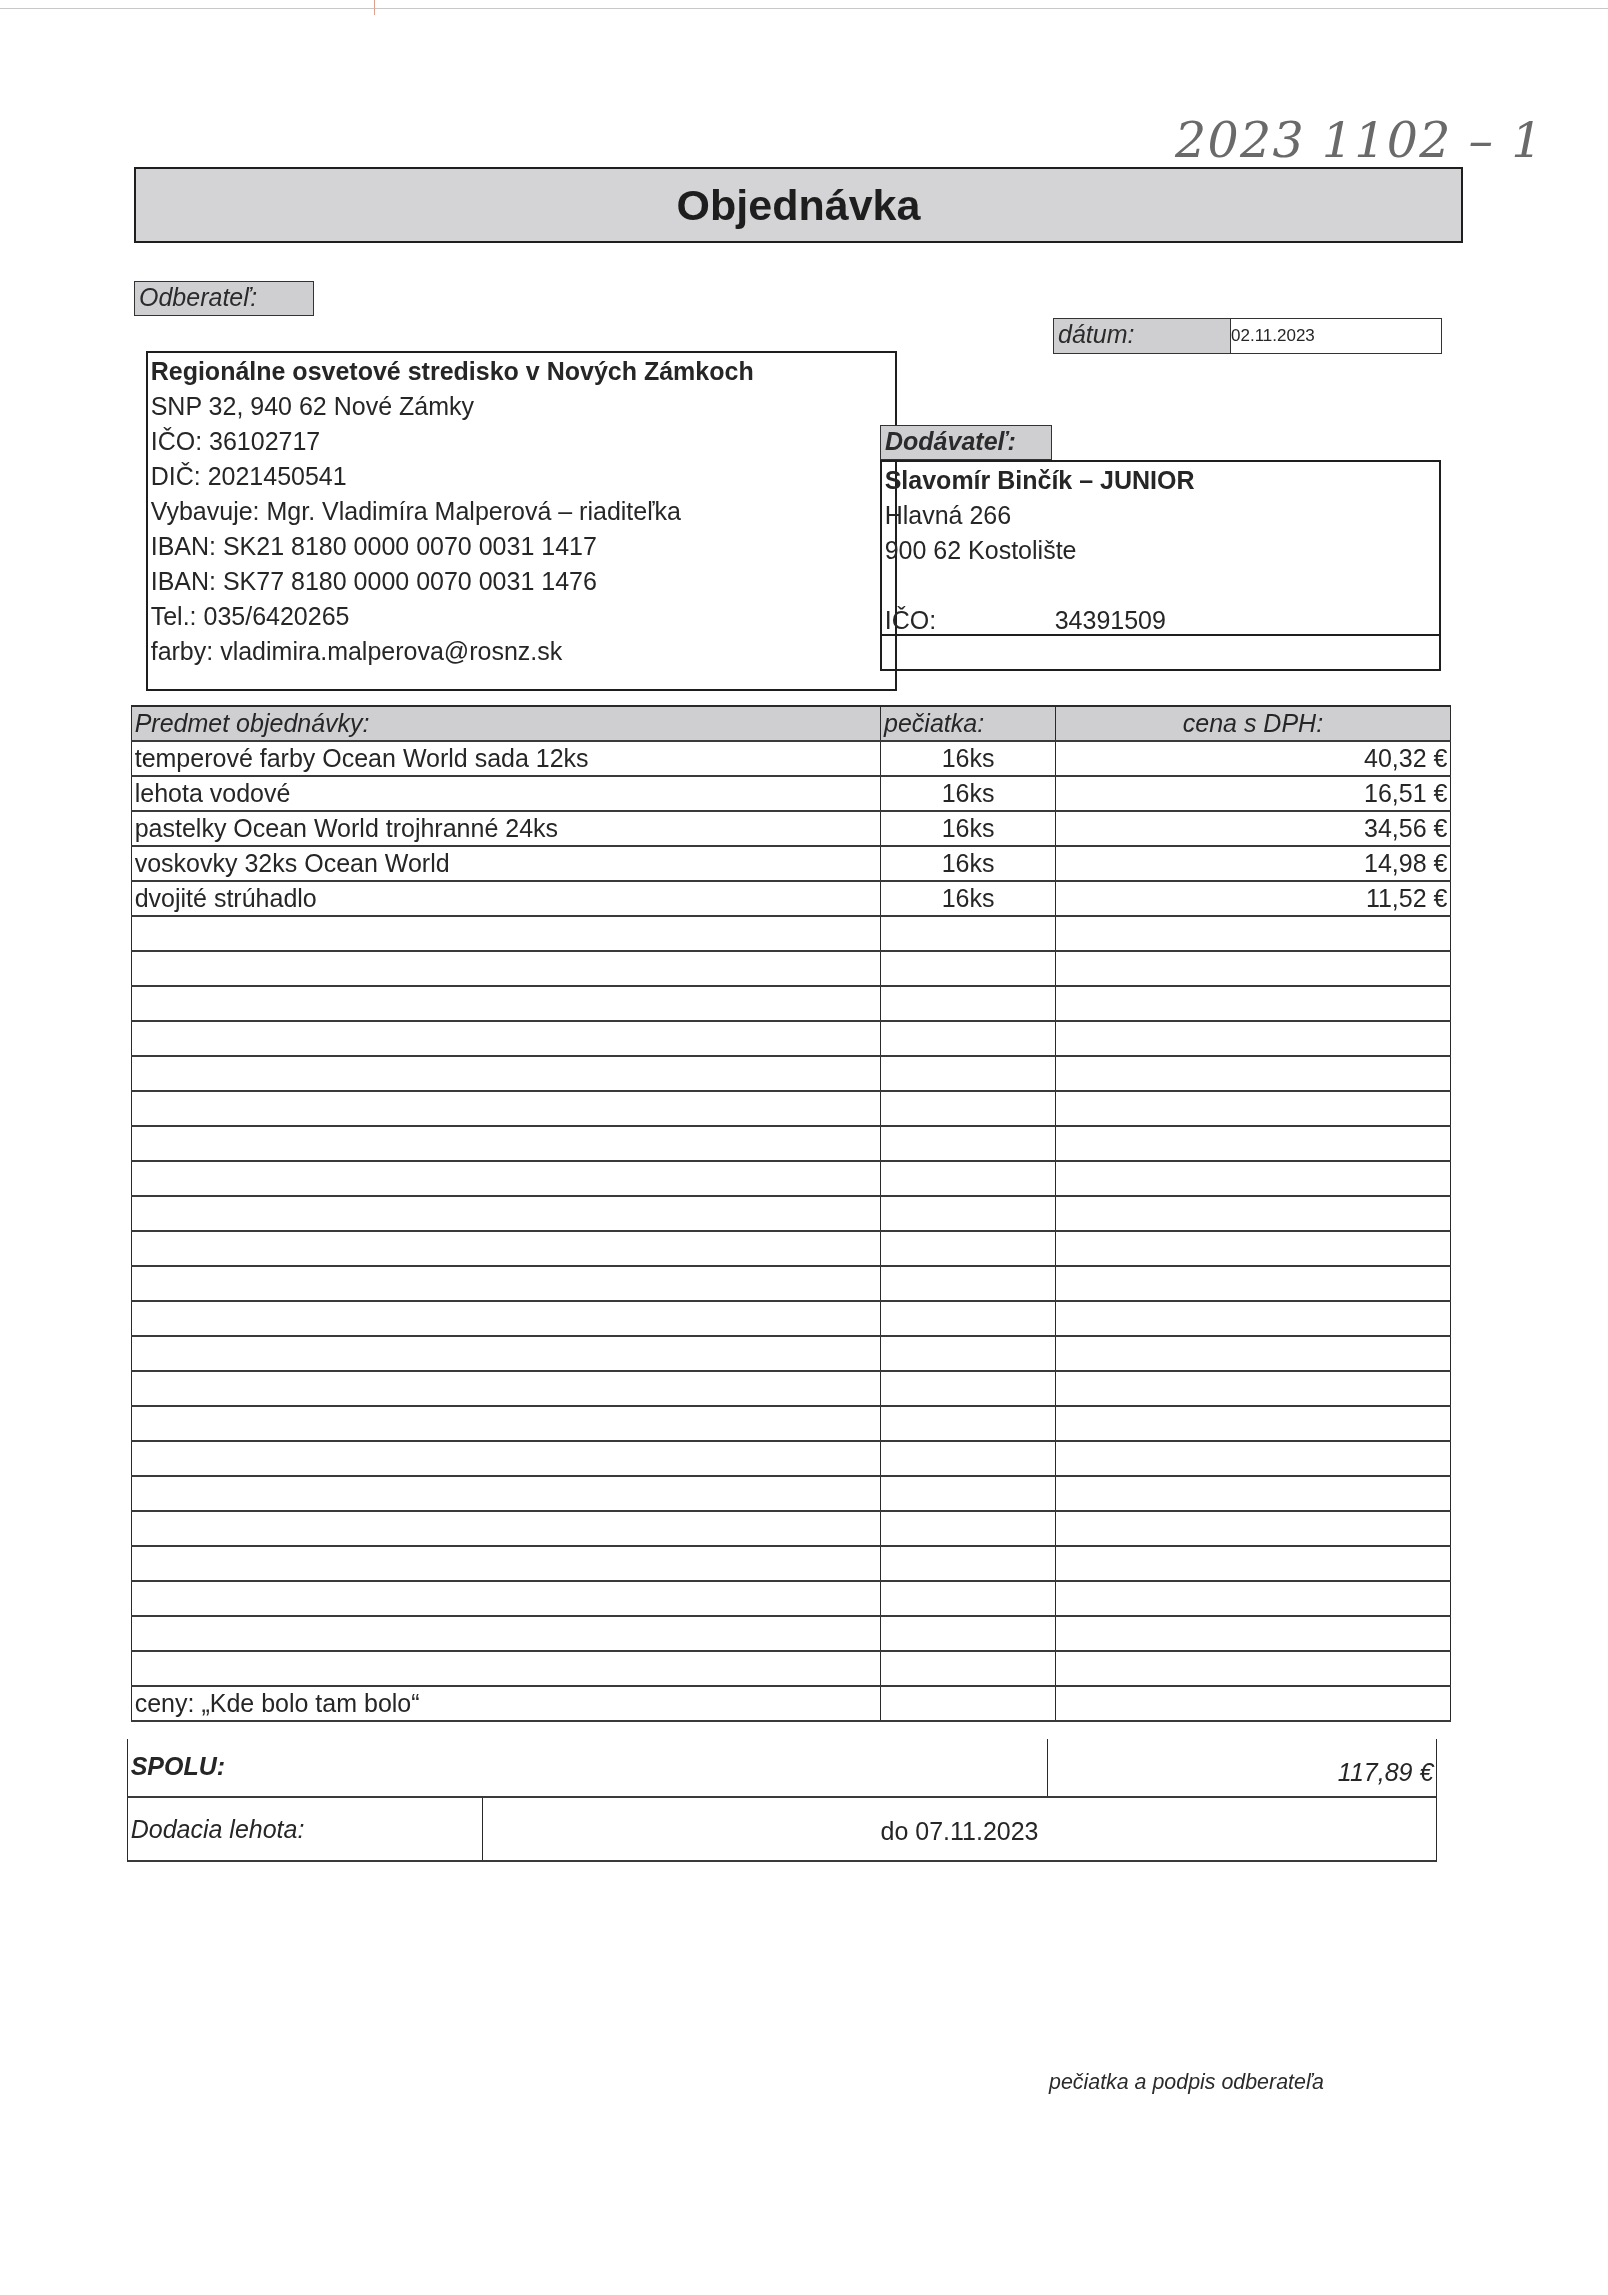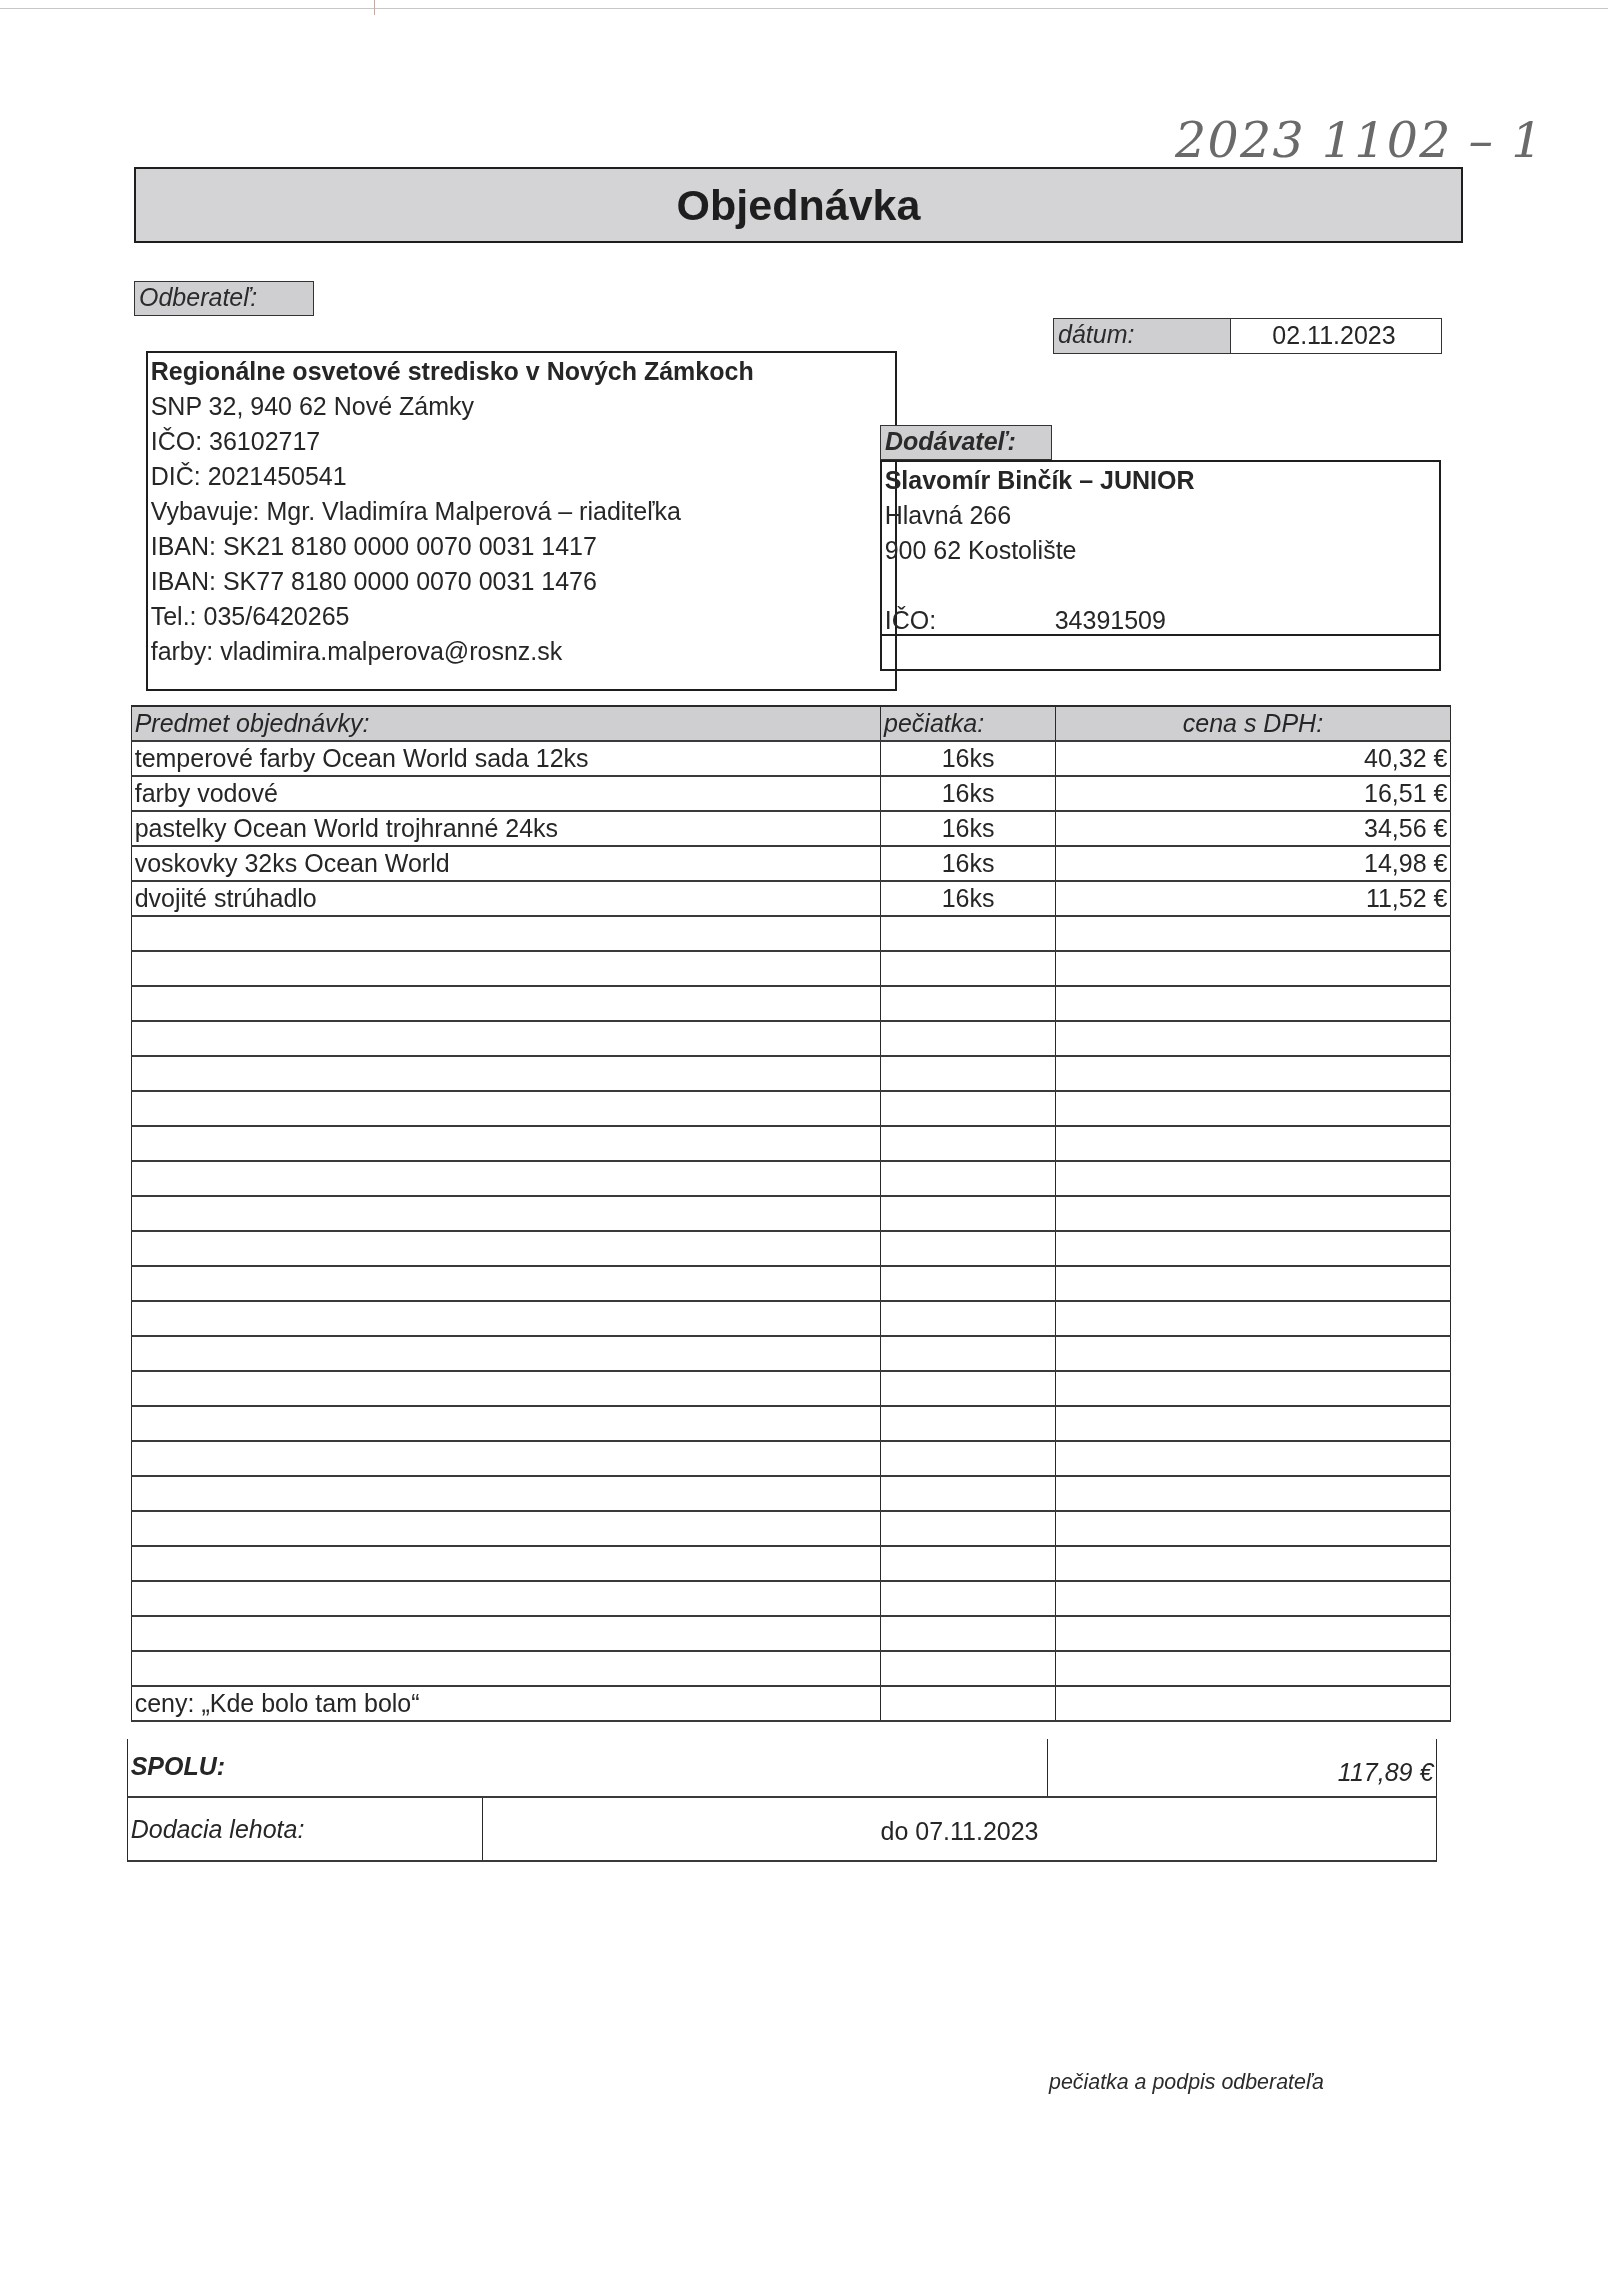--- a/index.html
+++ b/index.html
@@ -29,21 +29,21 @@
   .customer-box {
     left: 146px; top: 315px; width: 751px; height: 340px;
     border: 2px solid #1e1e1e; border-bottom-width: 2.7px; box-sizing: border-box; padding: 1.3px 2.7px; margin-top: 36px;
   }
   .line { font-size: 25px; line-height: 35px; white-space: nowrap; }
   .line.bold { font-weight: bold; }
 
   .date-label { left: 1053px; top: 318px; width: 178px; height: 36px; }
   .date-value {
     left: 1230px; top: 318px; width: 212px; height: 36px; border: 1.3px solid #333;
-    box-sizing: border-box; text-align: center; font-size: 25px; line-height: 33px; padding-right: 4px;
+    box-sizing: border-box; text-align: left; font-size: 17px; line-height: 33px; padding-right: 4px;
   }
   .supplier-label { left: 880px; top: 425px; width: 172px; height: 35px; font-weight: bold; }
   .supplier-box {
     left: 880px; top: 460px; width: 561px; height: 211px;
     border: 2px solid #1e1e1e; box-sizing: border-box; padding: 1.3px 2.7px;
   }
   .supplier-divider { left: 880px; top: 634px; width: 561px; height: 2px; background: #1e1e1e; }
   .ico-row { display: flex; }
   .ico-row .k { width: 170px; }
 
@@ -129,21 +129,21 @@
       <th class="c-price">cena s DPH:</th>
     </tr>
   </thead>
   <tbody id="items-body">
       <tr>
         <td class="c-desc">temperové farby Ocean World sada 12ks</td>
         <td class="c-qty">16ks</td>
         <td class="c-price">40,32 €</td>
       </tr>
       <tr>
-        <td class="c-desc">farby vodové</td>
+        <td class="c-desc">lehota vodové</td>
         <td class="c-qty">16ks</td>
         <td class="c-price">16,51 €</td>
       </tr>
       <tr>
         <td class="c-desc">pastelky Ocean World trojhranné 24ks</td>
         <td class="c-qty">16ks</td>
         <td class="c-price">34,56 €</td>
       </tr>
       <tr>
         <td class="c-desc">voskovky 32ks Ocean World</td>

